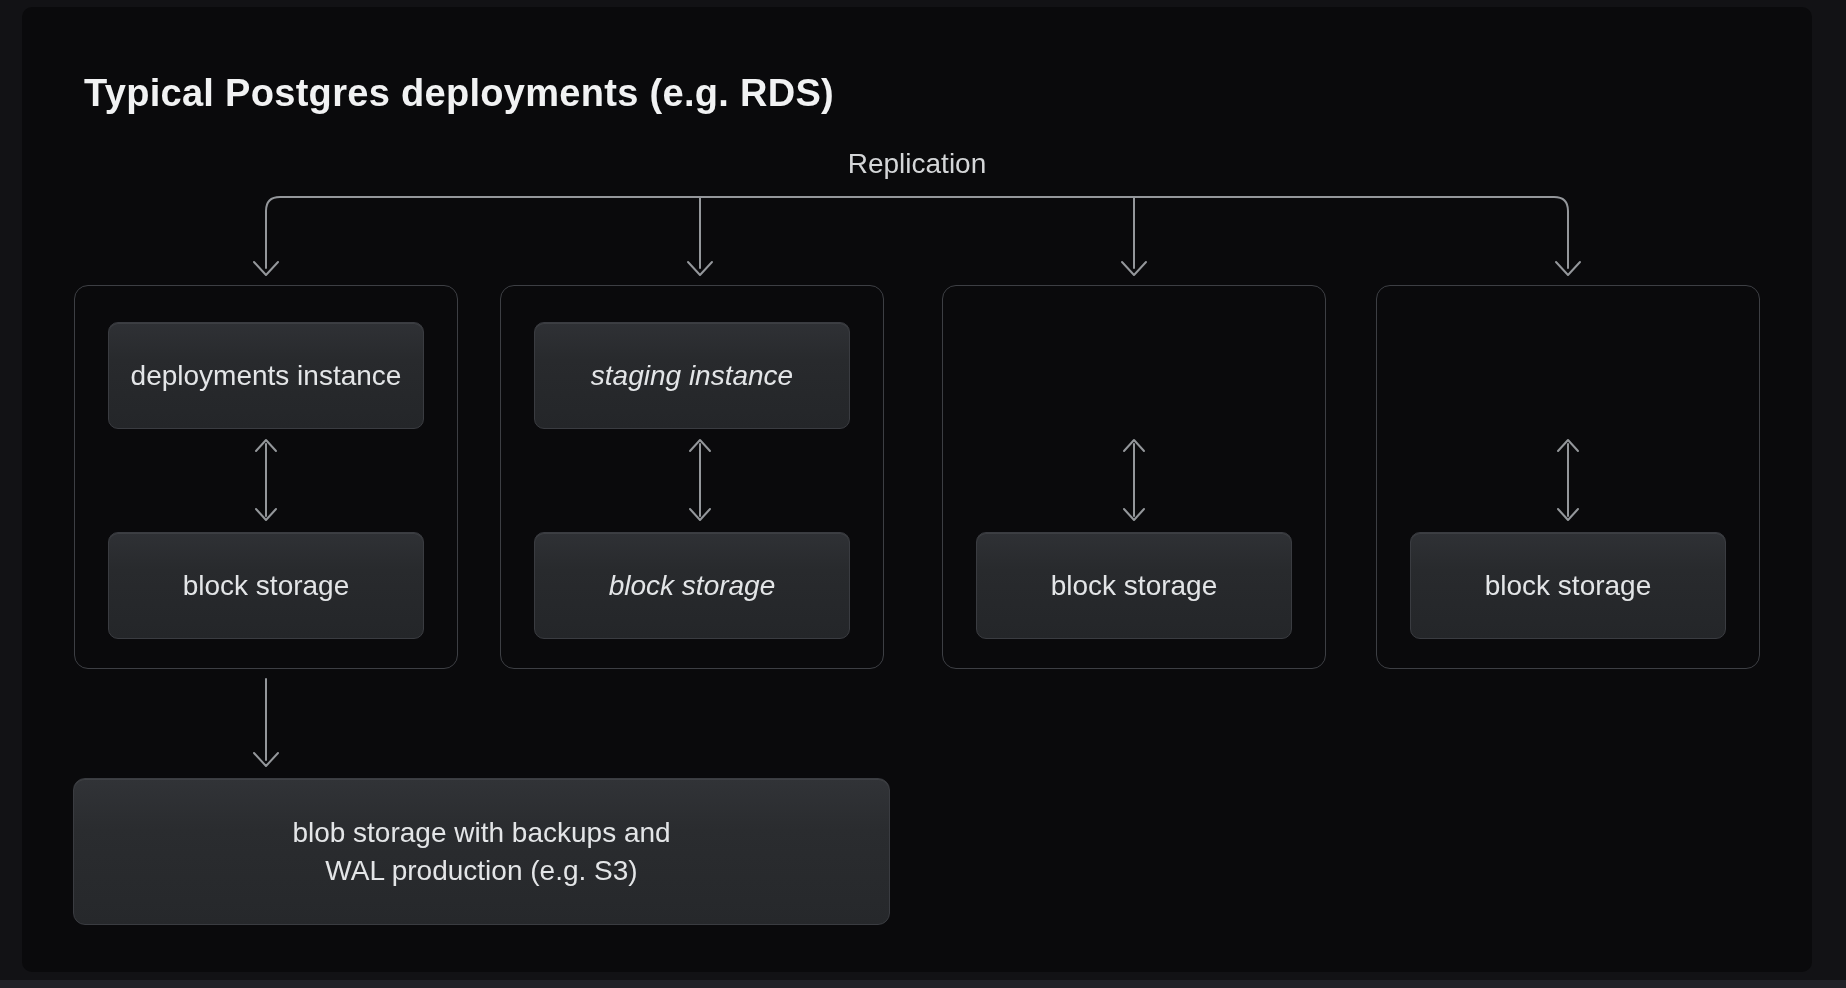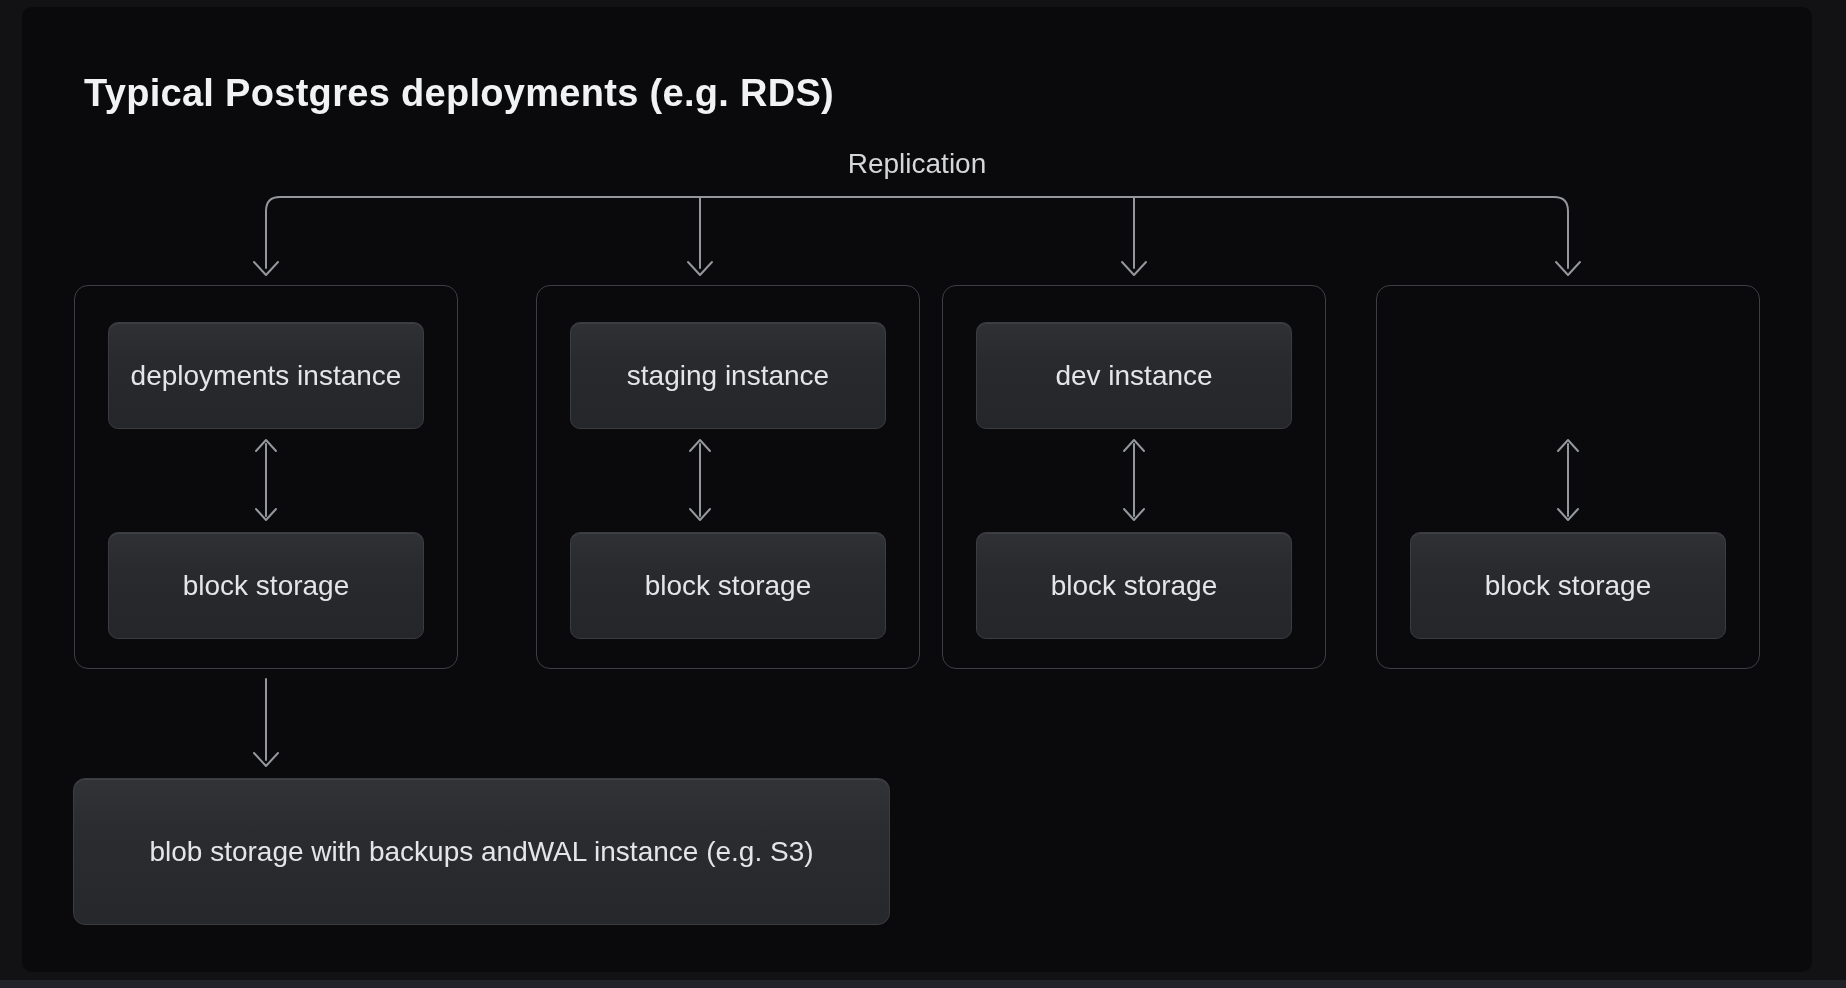--- a/index.html
+++ b/index.html
@@ -58,21 +58,21 @@
   .col {
     position: absolute;
     top: 285px;
     width: 384px; height: 384px;
     border: 1.5px solid #3d3f44;
     border-radius: 14px;
     background: transparent;
     box-sizing: border-box;
   }
   .col-1 { left: 74px; }
-  .col-2 { left: 536px; }
+  .col-2 { left: 500px; font-style: italic; }
   .col-3 { left: 942px; }
   .col-4 { left: 1376px; }
   .node {
     position: absolute;
     left: 33px; right: 33px;
     height: 107px;
     border-radius: 10px;
     background: linear-gradient(180deg, #2f3135 0%, #282a2d 35%, #242629 100%);
     border: 1px solid #3a3c41;
     box-shadow: inset 0 1px 0 rgba(255,255,255,0.07);
@@ -88,21 +88,21 @@
   .node.storage  { top: 246px; }
   .blob {
     position: absolute;
     left: 73px; top: 778px;
     width: 817px; height: 147px;
     border-radius: 12px;
     background: linear-gradient(180deg, #313337 0%, #2a2c2f 35%, #26282b 100%);
     border: 1px solid #3a3c41;
     box-shadow: inset 0 1px 0 rgba(255,255,255,0.07);
     display: flex;
-    flex-direction: row;
+    flex-direction: column;
     align-items: center;
     justify-content: center;
     color: #e3e5e7;
     font-size: 28px;
     line-height: 38px;
     text-align: center;
     box-sizing: border-box;
   }
 </style>
 </head>
@@ -166,33 +166,30 @@
   <div class="col col-2">
     <div class="node instance">
       <span>staging instance</span>
     </div>
     <div class="node storage">
       <span>block storage</span>
     </div>
   </div>
 
   <div class="col col-3">
-    <div class="node instance">
-      <span>dev instance</span>
-    </div>
     <div class="node storage">
       <span>block storage</span>
     </div>
   </div>
 
   <div class="col col-4">
     <div class="node storage">
       <span>block storage</span>
     </div>
   </div>
 
   <div class="blob">
     <div>blob storage with backups and</div>
-    <div>WAL instance (e.g. S3)</div>
+    <div>WAL production (e.g. S3)</div>
   </div>
 
   <div class="bottom-bar"></div>
 </div>
 
 </body></html>

